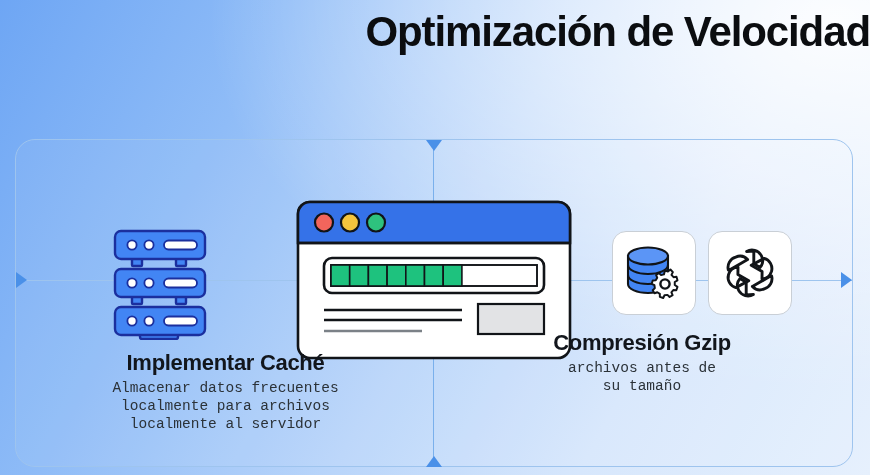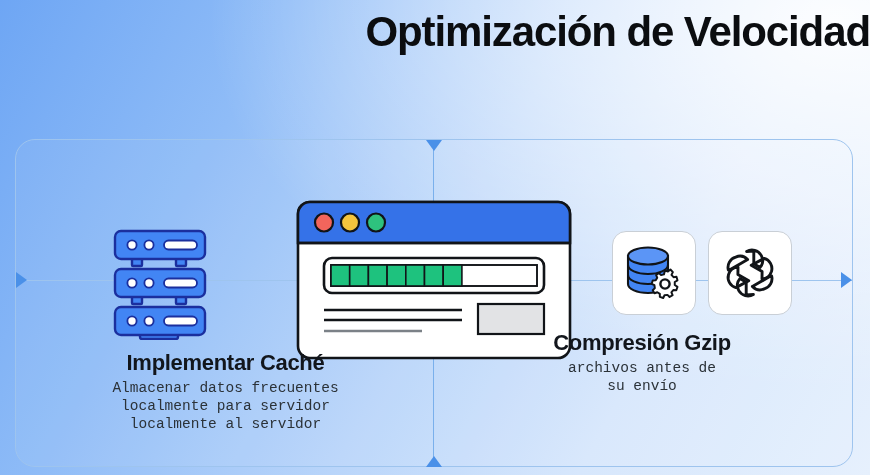--- a/index.html
+++ b/index.html
@@ -293,26 +293,26 @@
         </g>
       </svg>
     </div>
 
   </div>
 
   <div class="caption caption-left">
     <p class="caption-title">Implementar Caché</p>
     <p class="caption-body">
       <span>Almacenar datos frecuentes</span>
-      <span>localmente para servidor</span>
+      <span>localmente para archivos</span>
       <span>localmente al servidor</span>
     </p>
   </div>
 
   <div class="caption caption-right">
     <p class="caption-title">Compresión Gzip</p>
     <p class="caption-body">
       <span>archivos antes de</span>
-      <span>su envío</span>
+      <span>su tamaño</span>
     </p>
   </div>
 
 </div>
 
 </body></html>

